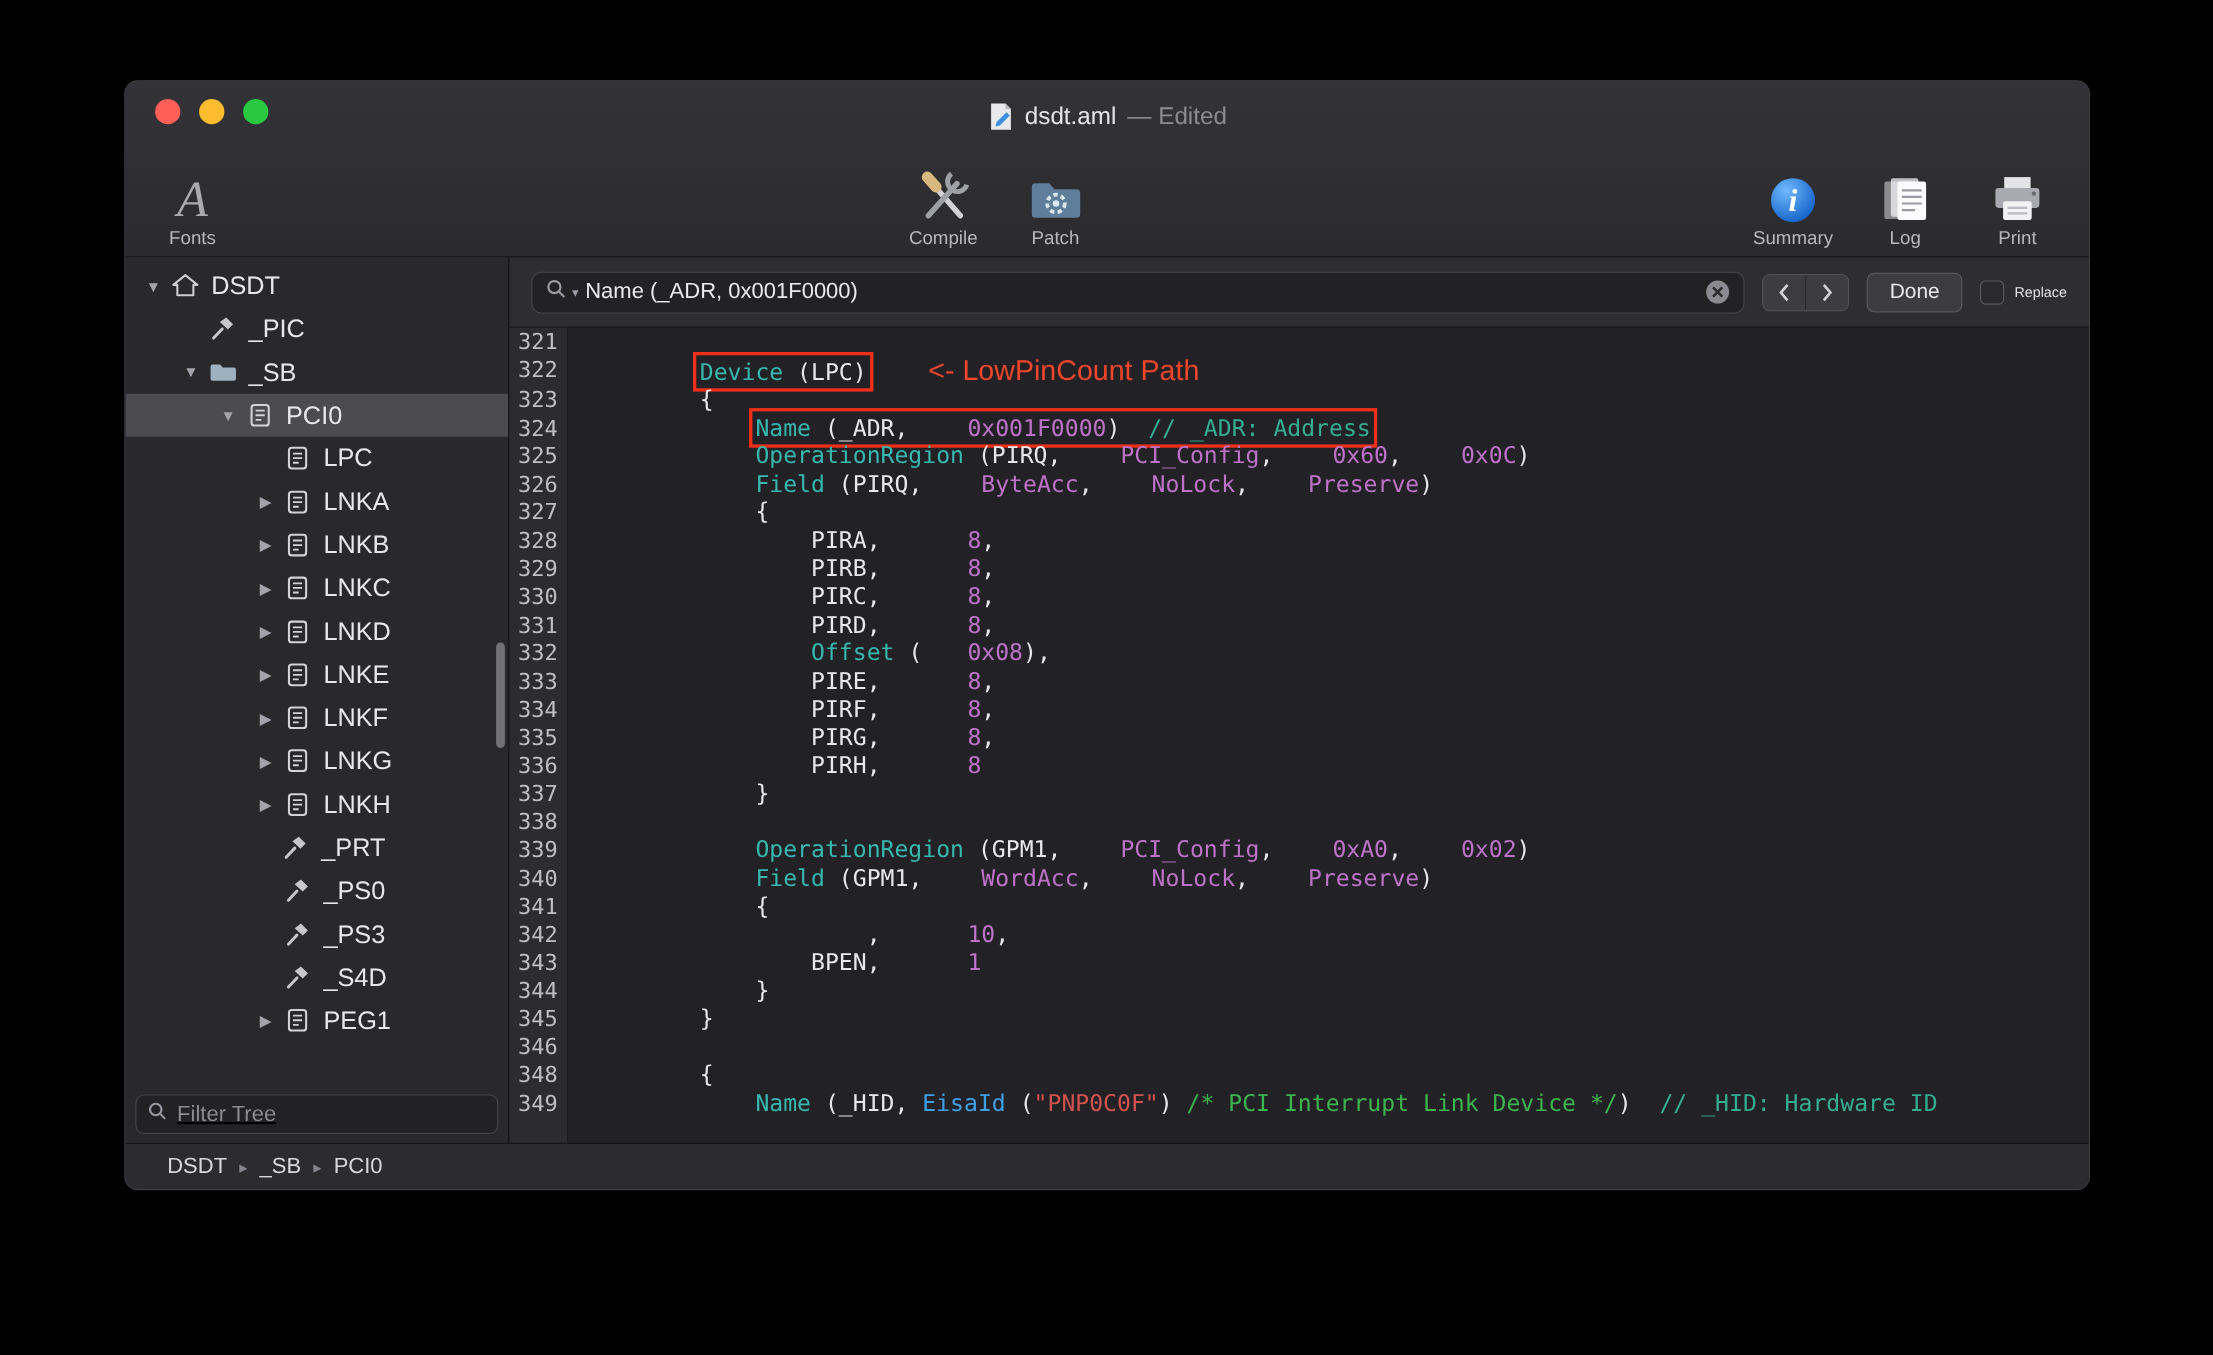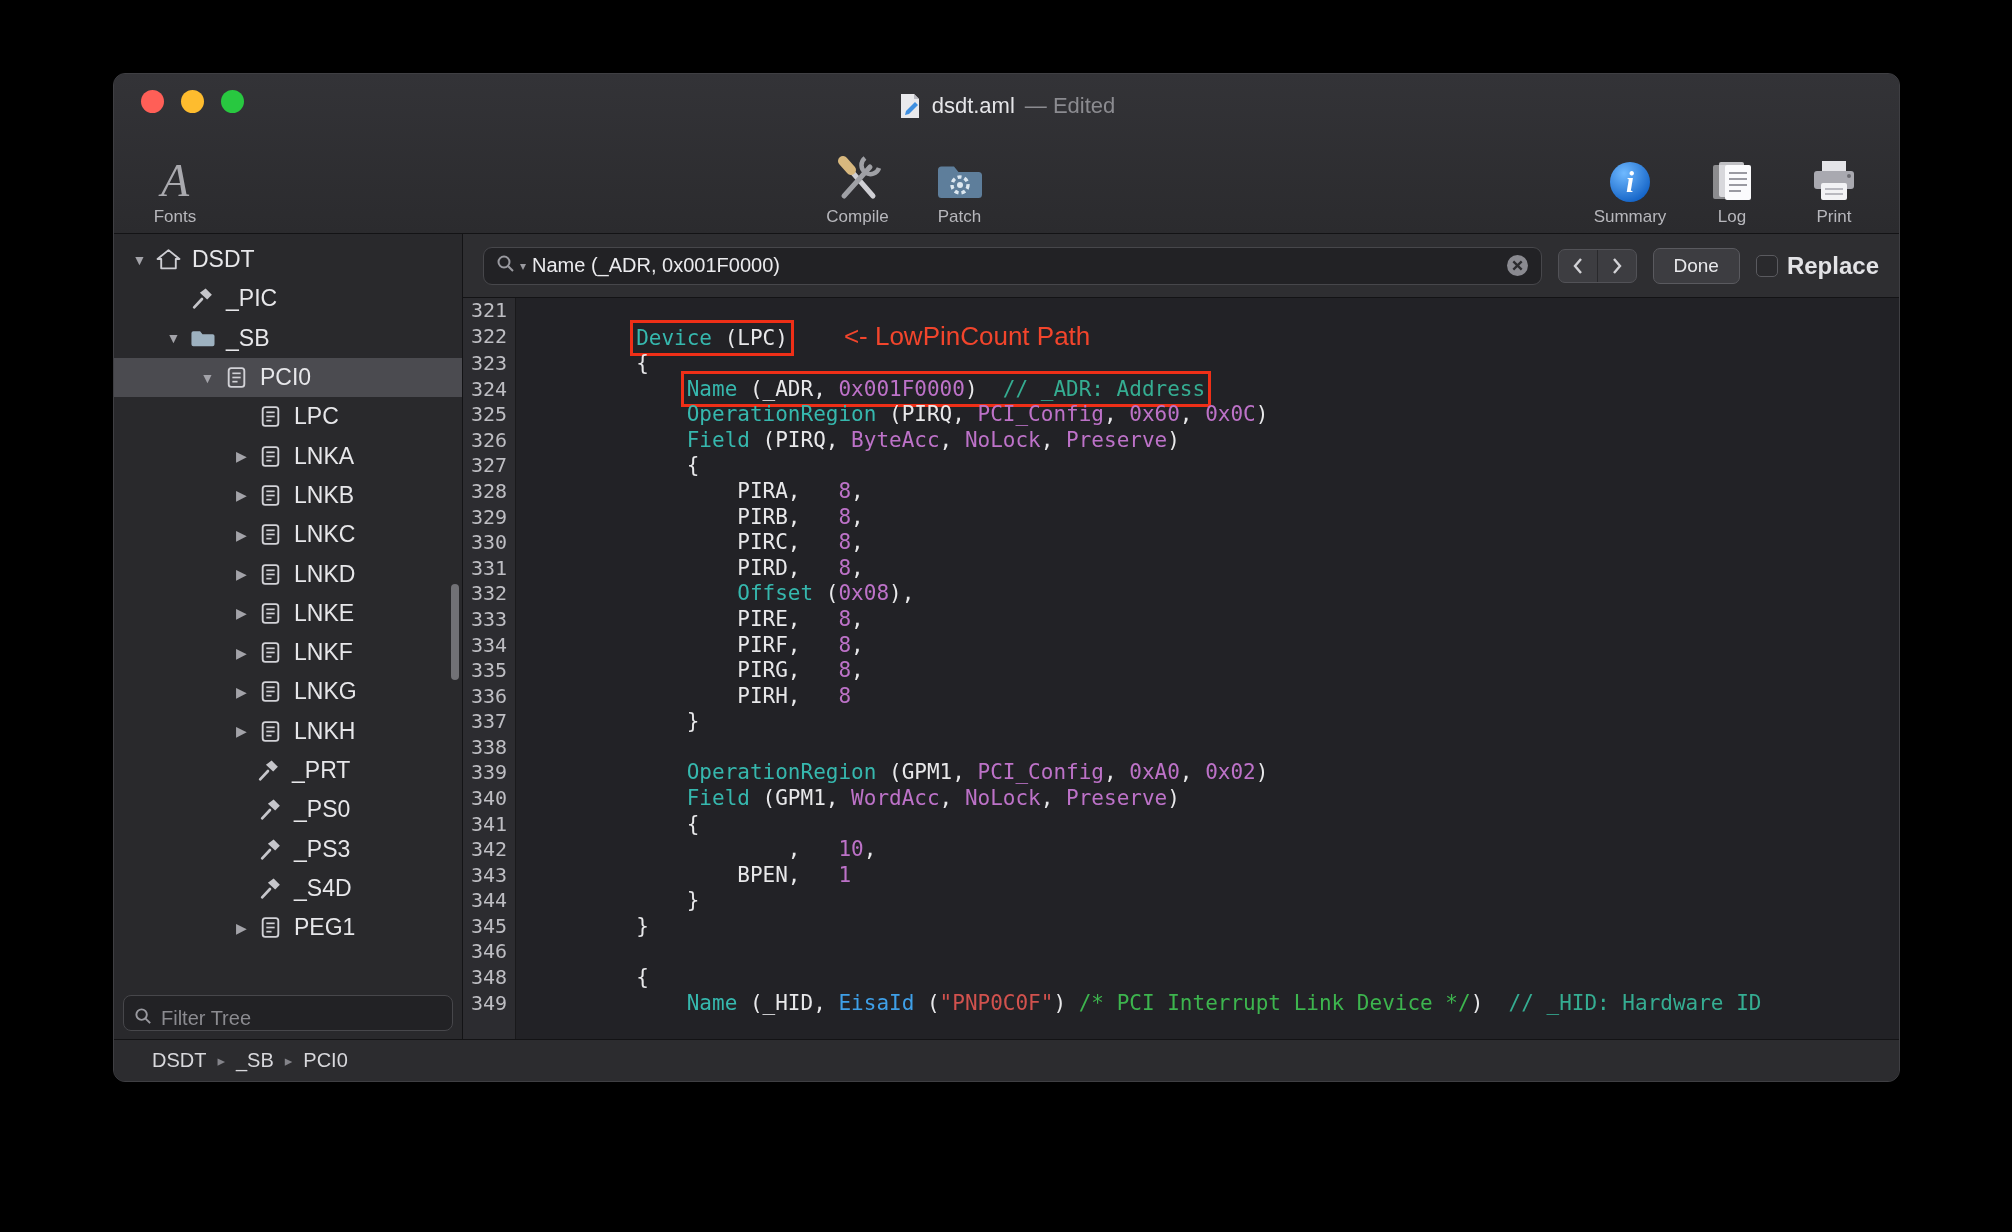--- a/index.html
+++ b/index.html
@@ -42,53 +42,53 @@
     display:flex;flex-direction:column;position:relative;}
   .tree{flex:1;padding-top:6px;overflow:hidden;}
   .trow{height:39.3px;display:flex;align-items:center;font-size:23px;color:#e7e7ea;white-space:nowrap;}
   .trow.sel{background:#4b4b50;}
   .disc{width:27px;flex:0 0 27px;font-size:14px;color:#a3a3a9;display:inline-flex;justify-content:center;}
   .ticon{width:30px;height:26px;margin-right:9px;display:inline-flex;align-items:center;justify-content:center;}
   .ticon svg{width:25px;height:25px;}
   .sb-thumb{position:absolute;right:3px;top:350px;width:8px;height:96px;border-radius:4px;background:#717176;}
   .filterwrap{flex:0 0 50px;padding:6px 9px 8px 9px;}
   .filterbox{height:36px;background:#222225;border:1px solid #47474b;border-radius:8px;
-    display:flex;align-items:flex-end;padding:0 10px;gap:8px;}
+    display:flex;align-items:center;padding:0 10px;gap:8px;text-decoration:underline;}
   .filterinput{flex:1;background:transparent;border:none;outline:none;color:#e6e6e9;font-size:20px;
     font-family:"Liberation Sans",sans-serif;min-width:0;}
   .filterinput::placeholder{color:#8b8b90;}
 
   .main{flex:1;display:flex;flex-direction:column;min-width:0;}
   .findbar{flex:0 0 64px;background:#2e2e31;border-bottom:1px solid #131315;
     display:flex;align-items:center;padding:0 20px;gap:16px;}
   .searchfield{flex:1;height:38px;background:#222225;border:1px solid #47474b;border-radius:9px;
     display:flex;align-items:center;padding:0 12px;gap:6px;min-width:0;}
   .magchev{color:#9a9aa0;font-size:12px;margin-left:-2px;}
   .findinput{flex:1;background:transparent;border:none;outline:none;color:#ebebee;font-size:20px;
     font-family:"Liberation Sans",sans-serif;min-width:0;}
   .seg{height:34px;background:#3d3d41;border:1px solid #525257;border-radius:7px;
     display:flex;align-items:stretch;overflow:hidden;}
   .segbtn{width:38px;display:flex;align-items:center;justify-content:center;}
   .segdiv{width:1px;background:#29292c;}
   .donebtn{height:36px;padding:0 20px;background:#3d3d41;border:1px solid #5a5a5f;border-radius:7px;
     color:#e9e9ec;font-size:19px;font-family:"Liberation Sans",sans-serif;}
   .replwrap{display:flex;align-items:center;gap:9px;}
   .checkbox{width:22px;height:22px;border-radius:5px;background:#2a2a2d;border:1px solid #5a5a5f;display:inline-block;}
-  .repllbl{font-size:24px;color:#e3e3e6;font-weight:bold;}
+  .repllbl{font-size:13px;color:#e3e3e6;}
 
   
   .editor{flex:1;overflow:hidden;
     background:linear-gradient(to right,#2c2c30 52px,#19191b 52px,#19191b 53px,#222226 53px);
     font-family:"DejaVu Sans Mono","Liberation Mono",monospace;font-size:21px;line-height:25.58px;}
   .cl{display:flex;white-space:pre;}
   .ln{flex:0 0 53px;text-align:right;padding-right:9px;color:#bebec3;font-size:20px;}
   .ct{padding-left:19px;}
   .tok-pl{color:#e8e8ea;}
   .tok-kw{color:#36b8ae;}
-  .tok-nm{color:#bd72c8;}
+  .tok-nm{color:#bd72c8;margin-left:41px;}
   .tok-cm{color:#35ad92;}
   .tok-bc{color:#3db54e;}
   .tok-st{color:#d2524e;}
   .tok-fn{color:#3fa0e8;}
   .redbox{outline:3px solid #ef2f17;outline-offset:3px;}
   .annot{font-family:"Liberation Sans",sans-serif;color:#f2452c;font-size:26px;margin-left:56px;}
 
   
   .statusbar{flex:0 0 42px;background:#2c2c2f;border-top:1px solid #131315;
     display:flex;align-items:center;padding:0 38px;gap:11px;font-size:20px;color:#d8d8dc;}

